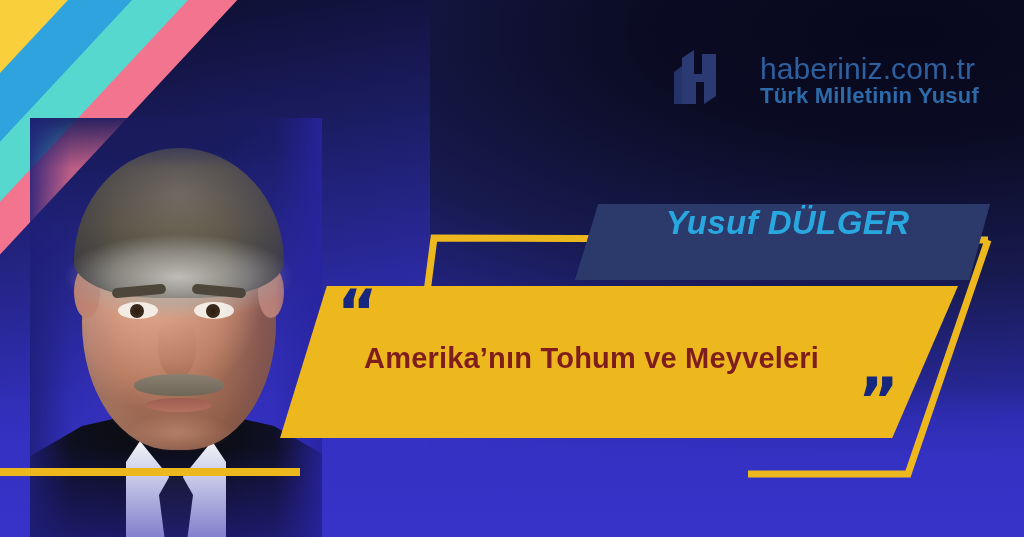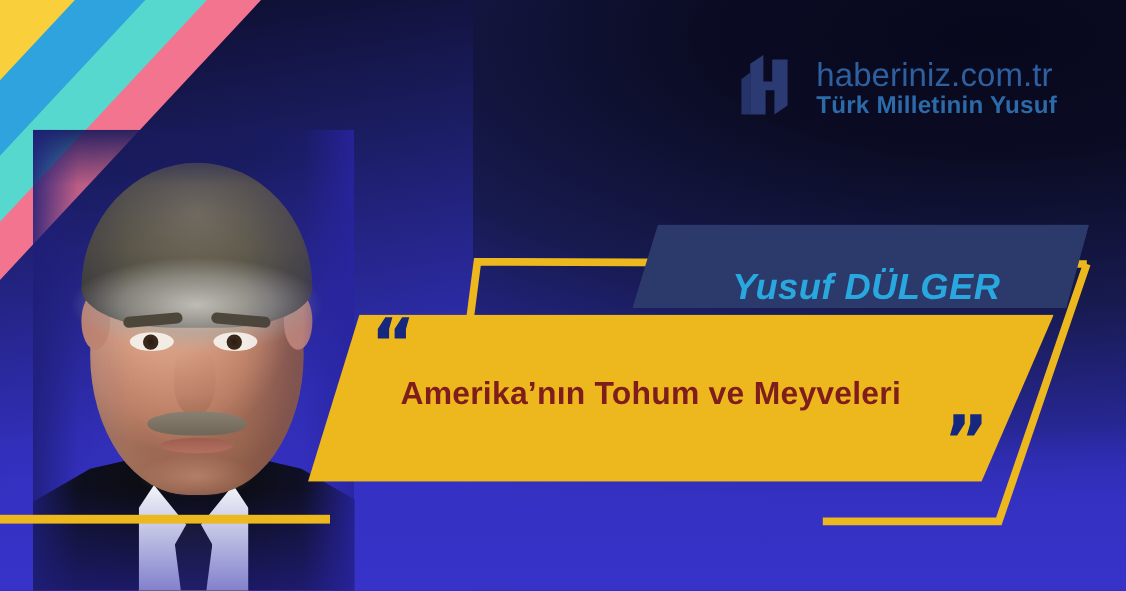--- a/index.html
+++ b/index.html
@@ -129,37 +129,37 @@
     background:
       linear-gradient(90deg,rgba(30,30,120,.85) 0%,rgba(30,30,120,.10) 14%,rgba(30,30,120,0) 30%),
       linear-gradient(270deg,rgba(40,36,160,.88) 0%,rgba(40,36,160,.12) 16%,rgba(40,36,160,0) 34%),
       linear-gradient(0deg,rgba(40,36,170,.55) 0%,rgba(40,36,170,0) 22%),
       linear-gradient(180deg,rgba(24,26,92,.92) 0%,rgba(24,26,92,.18) 12%,rgba(24,26,92,0) 26%);
   }
 
   
   .logo{
     position:absolute;left:668px;top:50px;
-    display:flex;align-items:center;gap:18px;
+    display:flex;align-items:center;gap:36px;
   }
   .logo-mark{width:56px;height:62px;display:block;}
   .logo-txt{display:flex;flex-direction:column;line-height:1.02;}
   .logo-site{font-size:30px;color:#2e5f9e;letter-spacing:.1px;}
   .logo-tag{font-size:22px;font-weight:bold;color:#2c6aa8;letter-spacing:.2px;}
 
   
   .frame{position:absolute;left:0;top:0;width:1024px;height:537px;pointer-events:none;}
 
   
   .name-banner{
     position:absolute;left:575px;top:204px;width:415px;height:76px;
     background:#2b3a6b;
     clip-path:polygon(5.6%,0,100% 0,95% 100%,0% 100%);
     -webkit-clip-path:polygon(5.6% 0,100% 0,95% 100%,0 100%);
-    display:flex;align-items:flex-end;
+    display:flex;align-items:flex-start;
   }
   .name-banner-inner{
     position:absolute;left:0;top:0;width:100%;height:100%;
     background:#2b3a6b;
     clip-path:polygon(5.6% 0, 100% 0, 95% 100%, 0% 100%);
   }
   .name-text{
     position:relative;z-index:2;
     width:100%;text-align:center;padding-left:10px;
     font-size:33px;font-weight:bold;font-style:italic;

